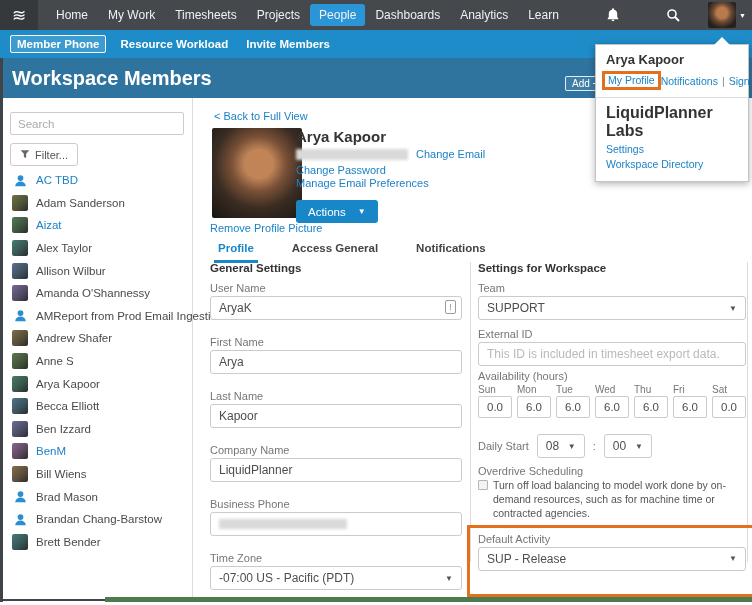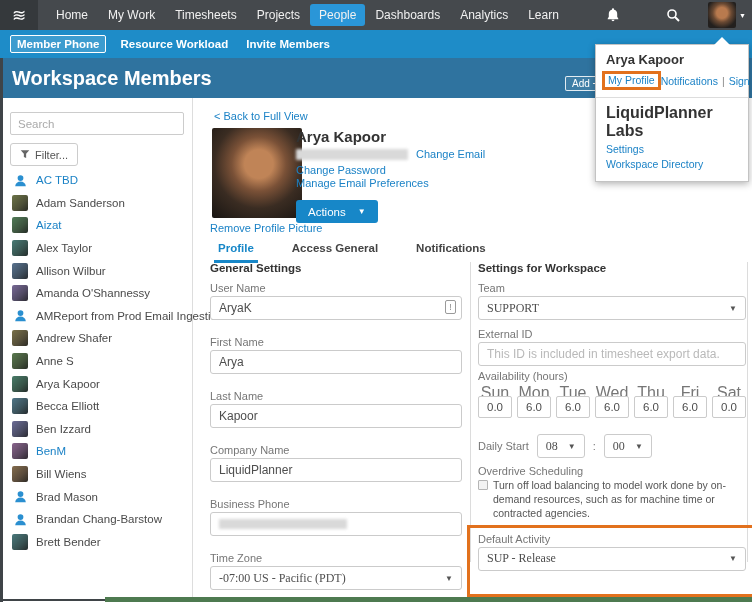--- a/index.html
+++ b/index.html
@@ -65,33 +65,33 @@
   
   .col-left  { position:absolute; left:0px;  top:154px; width:252px; }
   .col-right { position:absolute; left:268px; top:154px; width:268px; }
   .vline-a { position:absolute; left:260px; top:154px; width:1px; height:300px; background:#dcdcdc; }
   .vline-b { position:absolute; left:537px; top:154px; width:1px; height:300px; background:#dcdcdc; }
   .col-heading { font-size:11.5px; font-weight:bold; color:#333; height:14px; margin-bottom:6px; }
   .field { margin-bottom:16px; position:relative; }
   .field label { display:block; font-size:11px; color:#767676; height:12px; margin-bottom:2px; }
   .ti { width:100%; height:24px; border:1px solid #cbcbcb; border-radius:3px; font-size:12px; color:#4e4e4e; padding:0 8px; font-family:"Liberation Sans",sans-serif; background:#fff; }
   .ti::placeholder { color:#b9b9b9; }
-  .sel { width:100%; height:24px; border:1px solid #cbcbcb; border-radius:3px; font-size:12px; color:#4e4e4e; padding:0 8px; display:flex; align-items:center; cursor:pointer; background:#fff;font-family:Liberation Serif, serif; }
+  .sel { width:100%; height:24px; border:1px solid #cbcbcb; border-radius:3px; font-size:12px; color:#4e4e4e; padding:0 8px; display:flex; align-items:center; cursor:pointer; background:#fff; }
   .sel .car { margin-left:auto; font-size:8px; color:#555; }
   .gap6 { margin-top:6px; }
   .alert-ico { position:absolute; right:6px; top:18px; width:11px; height:14px; border:1px solid #9a9a9a; border-radius:2px; font-size:9px; color:#8a8a8a; display:flex; align-items:center; justify-content:center; }
   .phone-box { width:100%; height:24px; border:1px solid #cbcbcb; border-radius:3px; display:flex; align-items:center; padding:0 8px; background:#fff; }
   .phone-box .redact { width:128px; height:10px; }
   .save-btn { margin-top:22px; height:24px; background:#1787c8; color:#fef9c3; border:none; border-radius:3px; font-size:14px; padding:0 16px; cursor:pointer; font-family:"Liberation Sans",sans-serif; }
   
   .f-team { margin-bottom:8px; }
   .f-ext  { margin-bottom:4px; }
   .avail-days { display:flex; justify-content:space-between; }
   .avail-cell { width:34px; }
-  .avail-cell .d { font-size:16px; color:#767676; height:12px; display:block;text-align:center; }
+  .avail-cell .d { font-size:10px; color:#767676; height:12px; display:block; }
   .avail-cell input { width:34px; height:22px; border:1px solid #cbcbcb; border-radius:2px; font-size:11.5px; color:#4e4e4e; text-align:center; font-family:"Liberation Sans",sans-serif; }
   .f-avail { }
   .daily-row { display:flex; align-items:center; gap:8px; margin-bottom:7px; }
   .daily-row .dl { font-size:11px; color:#767676; }
   .daily-row .sel { width:48px; }
   .daily-colon { font-size:11px; color:#767676; }
   .f-ovd { margin-bottom:2px; }
   .ovd-text { display:flex; gap:5px; font-size:10.5px; color:#555; line-height:1.32; }
   .chk { width:10px; height:10px; border:1px solid #b5b5b5; border-radius:1px; background:#f3f3f3; flex:0 0 10px; margin-top:1px; cursor:pointer; }
   .orange-wrap { border:3px solid #e2711d; padding:5px 8px 7px 8px; margin:4px -11px 0 -11px; }

